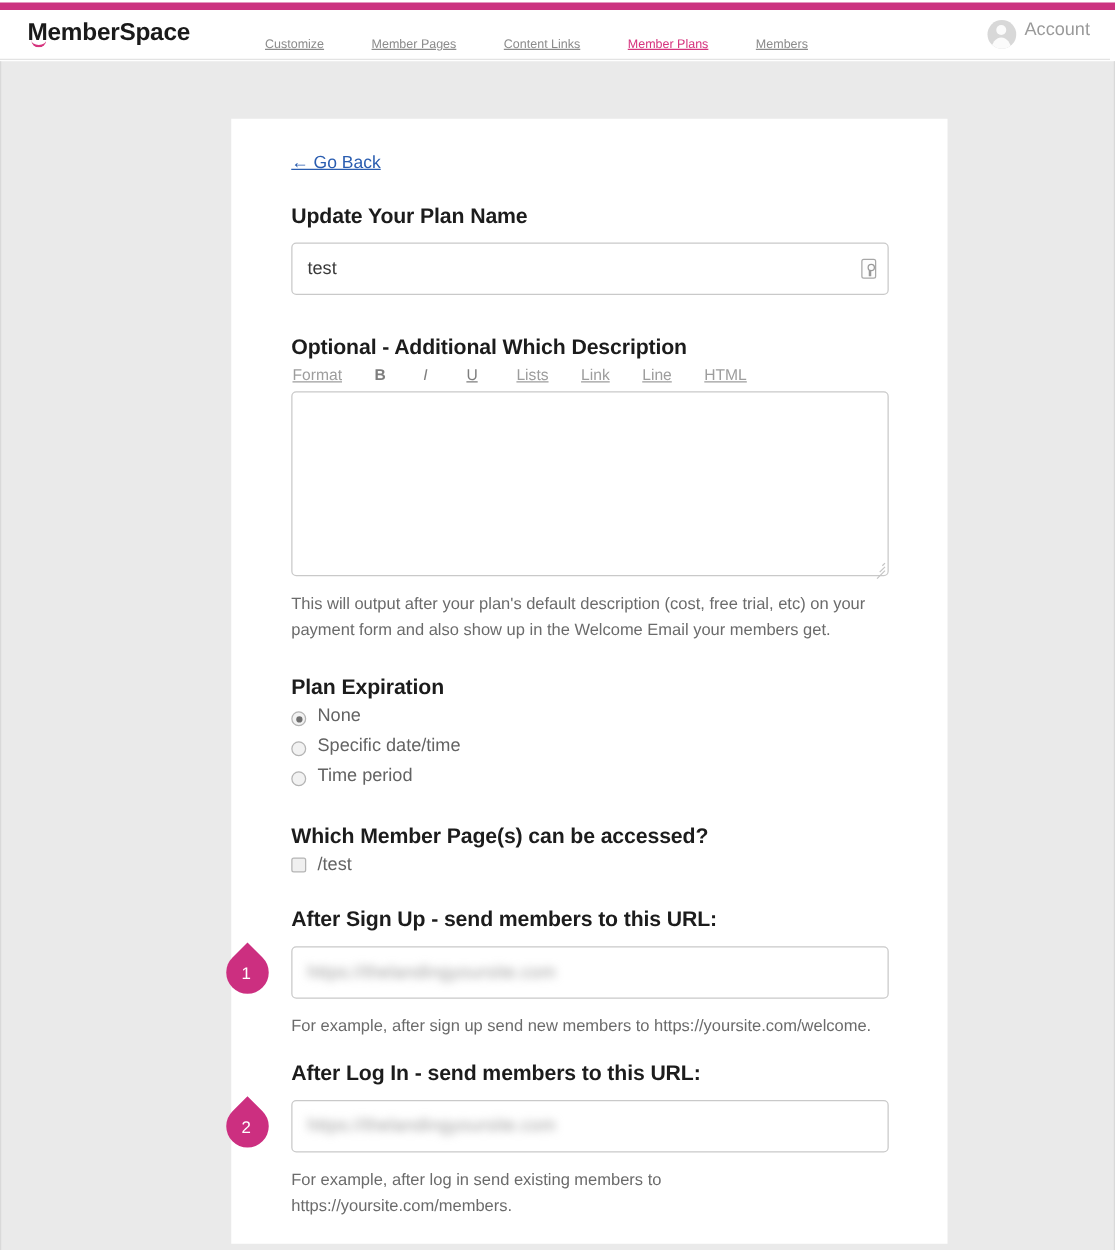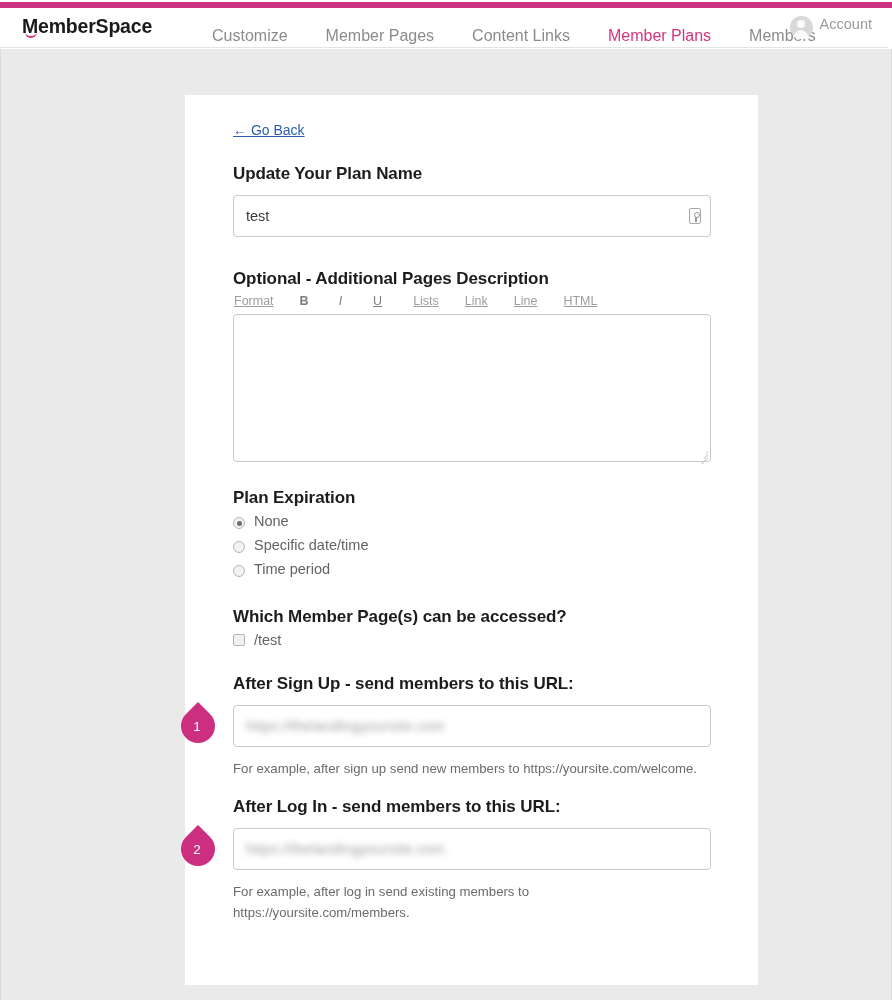--- a/index.html
+++ b/index.html
@@ -49,26 +49,27 @@
 
   .nav {
     position: absolute;
     left: 193px; top: 8px;
     height: 40px;
     display: flex;
     align-items: center;
     gap: 0;
   }
   .nav-item {
-    font-size: 16px;
+    font-size: 10px;
     color: #8b8b8b;
     padding: 0 19px;
     white-space: nowrap;
     cursor: pointer;
     line-height: 40px;
+    text-decoration: underline;
   }
   .nav-item.active { color: #d6347e; }
 
   .account {
     position: absolute;
     right: 16px; top: 8px;
     height: 40px;
     display: flex;
     align-items: flex-start;
     gap: 7px;
@@ -347,39 +348,40 @@
     <a class="go-back">←  Go Back</a>
 
     <h2 class="section-title">Update Your Plan Name</h2>
     <div class="text-input">
       <span class="value">test</span>
       <span class="pw-icon"></span>
     </div>
 
     <div class="sp-32"></div>
 
-    <h2 class="section-title tight">Optional - Additional Pages Description</h2>
+    <h2 class="section-title tight">Optional - Additional Which Description</h2>
     <div class="editor-toolbar">
       <span class="tb-btn">Format</span>
       <span class="tb-btn b">B</span>
       <span class="tb-btn i">I</span>
       <span class="tb-btn u">U</span>
       <span class="tb-btn">Lists</span>
       <span class="tb-btn">Link</span>
       <span class="tb-btn">Line</span>
       <span class="tb-btn">HTML</span>
     </div>
     <div class="ta-wrap">
       <textarea class="desc" style=""></textarea>
       <span class="ta-grip">
           <i></i>
           <i></i>
           <i></i>
         </span>
     </div>
+    <div class="help-text">This will output after your plan's default description (cost, free trial, etc) on your payment form and also show up in the Welcome Email your members get.</div>
 
     <div class="sp-26"></div>
 
     <h2 class="section-title tight">Plan Expiration</h2>
     <div class="opt-row">
       <span class="radio checked"></span>
       <span class="opt-label">None</span>
     </div>
     <div class="opt-row">
       <span class="radio"></span>

